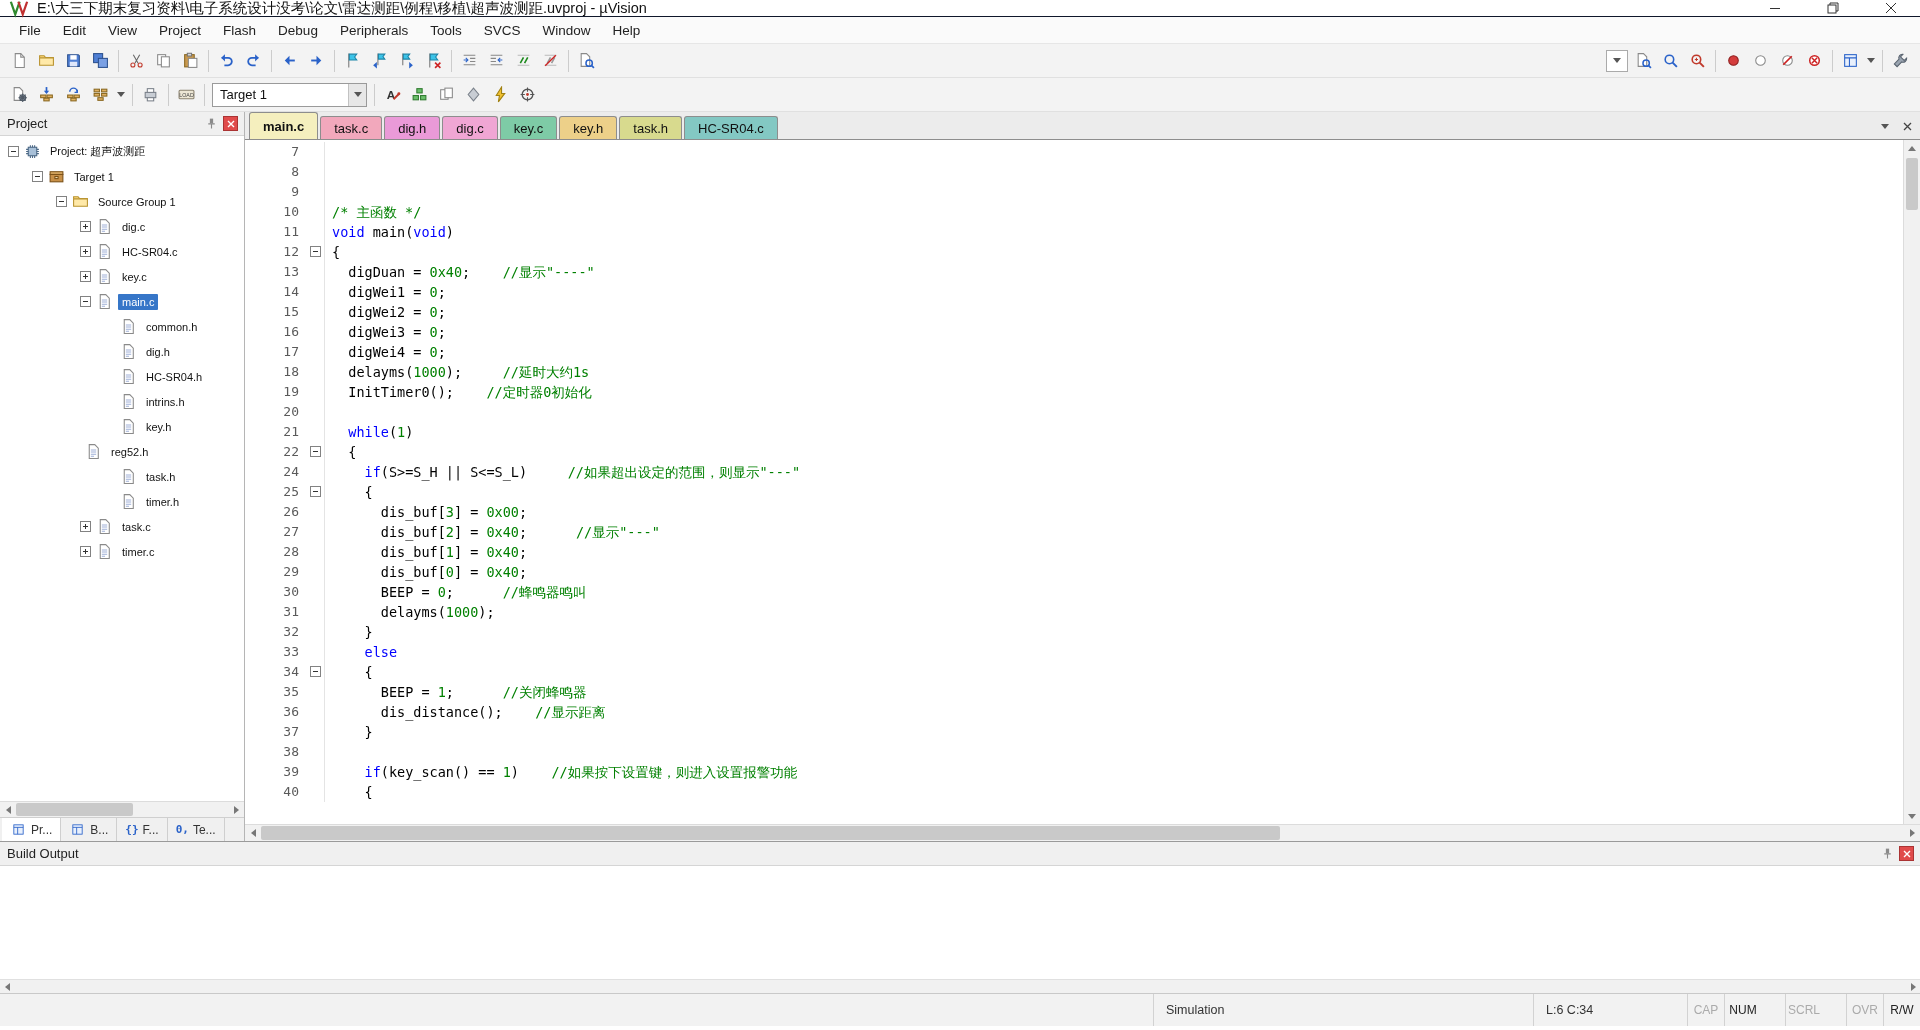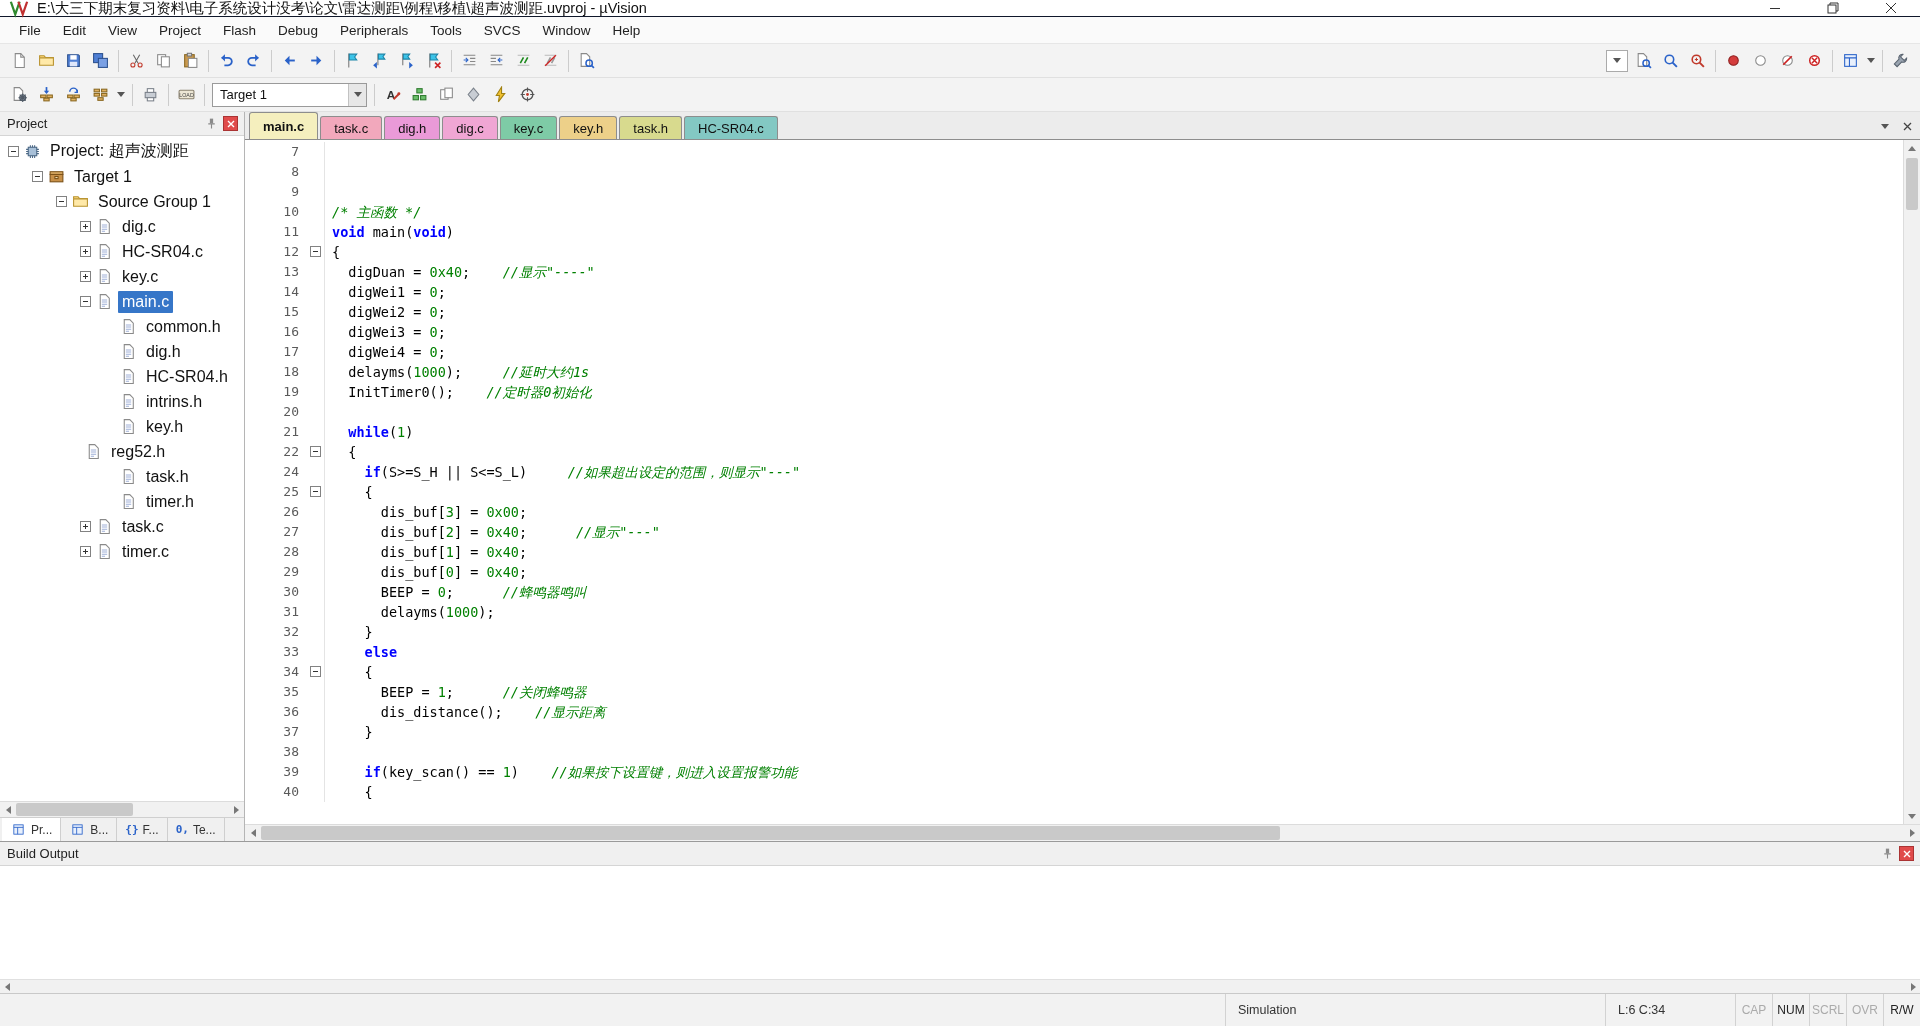--- a/index.html
+++ b/index.html
@@ -32,21 +32,21 @@
   
   .main { height:729px; display:flex; background:#e9e9e9; }
 
   
   .project-panel { width:245px; flex:none; background:#fff; border-right:1px solid #b5b5b5; display:flex; flex-direction:column; }
   .panel-header { height:24px; flex:none; background:#f0f0f0; border-bottom:1px solid #d5d5d5; display:flex; align-items:center; padding:0 5px 0 7px; font-size:13px; color:#222; }
   .ph-spring { flex:1; }
   .ph-btn { width:17px; height:17px; display:flex; align-items:center; justify-content:center; margin-left:2px; }
   .red-close { width:15px; height:15px; background:#e04b4b; border:1px solid #a33; display:flex; align-items:center; justify-content:center; }
   .tree { flex:1; overflow:hidden; padding-top:3px; }
-  .tree-row { height:25px; display:flex; align-items:center; font-size:16px; white-space:nowrap; }
+  .tree-row { height:25px; display:flex; align-items:center; font-size:11px; white-space:nowrap; }
   .pm { position:relative; width:11px; height:11px; border:1px solid #828282; background:#fff; flex:none; margin-right:5px; }
   .pm::before { content:""; position:absolute; left:2px; right:2px; top:4px; height:1px; background:#333; }
   .pm.plus::after { content:""; position:absolute; top:2px; bottom:2px; left:4px; width:1px; background:#333; }
   .pm-blank { width:16px; flex:none; }
   .tree-ic { width:18px; height:17px; flex:none; margin-right:4px; display:flex; align-items:center; }
   .tree-label { padding:2px 4px; border-radius:1px; }
   .tree-label.sel { background:#3676c8; color:#fff; }
 
   
   .hscroll { height:16px; flex:none; display:flex; align-items:stretch; background:#f1f1f1; border-top:1px solid #dcdcdc; }
@@ -74,43 +74,43 @@
 
   .code-wrap { flex:1; display:flex; min-height:0; }
   .code-lines { flex:1; overflow:hidden; background:#fff; padding-top:2px; }
   .code-line { height:20px; display:flex; align-items:center; font-family:"DejaVu Sans Mono","Liberation Mono",monospace; font-size:13.5px; line-height:20px; white-space:pre; }
   .ln { width:64px; flex:none; text-align:right; padding-right:10px; color:#5a5a5a; font-size:13px; }
   .fold { width:16px; flex:none; height:20px; position:relative; border-right:1px solid #e4e4e4; }
   .foldbox { position:absolute; left:1px; top:4px; width:11px; height:11px; border:1px solid #828282; background:#fff; }
   .foldbox::before { content:""; position:absolute; left:2px; right:2px; top:4px; height:1px; background:#333; }
   .ct { padding-left:7px; }
   .tk-p { color:#000; }
-  .tk-k { color:var(--kw,#0000ff);font-weight:bold; }
-  .tk-c { color:var(--cm,#008000);font-style:italic; }
+  .tk-k { color:var(--kw,#0000ff); }
+  .tk-c { color:var(--cm,#008000); }
   .tk-n { color:var(--num,#008000); }
 
   .vscroll { width:17px; flex:none; background:#f1f1f1; border-left:1px solid #dcdcdc; position:relative; }
   .vs-up { position:absolute; top:0; left:0; right:0; height:16px; display:flex; align-items:center; justify-content:center; }
   .vs-dn { position:absolute; bottom:0; left:0; right:0; height:16px; display:flex; align-items:center; justify-content:center; }
   .vs-thumb { position:absolute; left:2px; right:2px; top:18px; height:52px; background:#c9c9c9; border-radius:2px; }
   .ehscroll { height:17px; flex:none; display:flex; background:#f1f1f1; border-top:1px solid #dcdcdc; }
 
   
   .build-output { height:152px; border-top:1px solid #9a9a9a; display:flex; flex-direction:column; background:#fff; }
   .bo-content { flex:1; background:#fff; font-family:"DejaVu Sans Mono","Liberation Mono",monospace; font-size:12px; padding:3px 7px; color:#222; }
   .bo-scroll { height:14px; display:flex; background:#f1f1f1; border-top:1px solid #e0e0e0; }
 
   
   .statusbar { height:33px; background:#f2f2f2; border-top:1px solid #c9c9c9; display:flex; align-items:stretch; font-size:12.5px; color:#333; }
   .sb-spring { flex:1; }
   .sb-cell { display:flex; align-items:center; padding:0 12px; border-left:1px solid #d2d2d2; }
   .sb-sim { width:380px; }
   .sb-cur { width:130px; }
   .sb-flag { width:37px; display:flex; align-items:center; justify-content:center; border-left:1px solid #d2d2d2; font-size:12px; }
-  .sb-flag.off { color:#ababab; }
+  .sb-flag.off { color:#ababab;margin-left:24px; }
   .sb-flag.on { color:#222; }
   svg { display:block; }
 </style>
 </head>
 <body>
 
 <div class="titlebar">
   <span class="app-icon">
     <svg width="20" height="20" viewBox="0 0 16 16">
         <path d="M1.5 3l3.5 10L8.5 3" fill="none" stroke="#2f8a2f" stroke-width="1.8"></path>

